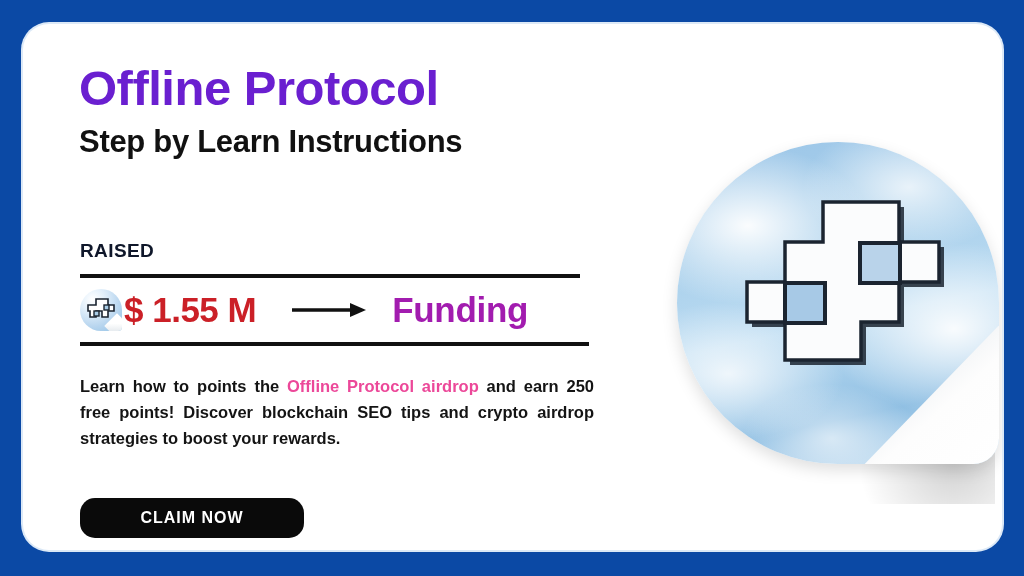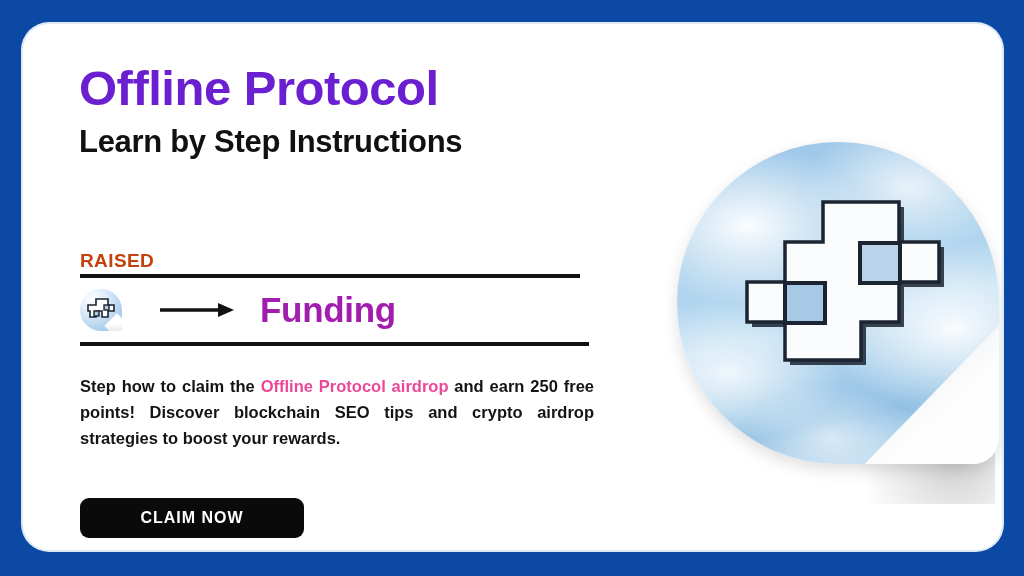--- a/index.html
+++ b/index.html
@@ -66,24 +66,24 @@
     font-size: 31px;
     font-weight: bold;
     color: #111111;
     letter-spacing: -0.3px;
     white-space: nowrap;
   }
 
   .raised-label {
     position: absolute;
     left: 23px;
-    top: 226px;
+    top: 216px;
     font-size: 19px;
     font-weight: bold;
-    color: #c2410c;
+    color: #0f172a;
     letter-spacing: 0.4px;
   }
 
   .rule {
     position: absolute;
     left: 23px;
     height: 4px;
     background: #111111;
   }
   .rule-top    { top: 250px; width: 500px; }
@@ -164,21 +164,21 @@
 
   .claim-btn {
     position: absolute;
     left: 23px;
     top: 474px;
     width: 224px;
     height: 40px;
     background: #0a0a0a;
     color: #ffffff;
     border: none;
-    border-radius: 9px;
+    border-radius: 15px;
     font-family: "Liberation Sans", sans-serif;
     font-size: 16px;
     font-weight: bold;
     letter-spacing: 1px;
     cursor: pointer;
   }
 
   
   .sticker-wrap {
     position: absolute;
@@ -248,54 +248,55 @@
 <body>
 
 <div class="banner">
 
   <div class="card">
 
     <div class="left-col">
 
       <div class="title">Offline Protocol</div>
 
-      <div class="subtitle">Learn by Step Instructions</div>
+      <div class="subtitle">Step by Learn Instructions</div>
 
       <div class="raised-label">RAISED</div>
 
       <div class="rule rule-top"></div>
 
       <div class="funding-row">
 
         <span class="mini-logo">
           <span class="disc"></span>
           <svg viewBox="0 0 42 42" width="42" height="42" aria-hidden="true">
             <g stroke="#1b2430" stroke-width="1.6" fill="#ffffff">
               <path d="M18 10 h10 v6 h6 v6 h-6 v6 h-6 v-6 h-6 v6 h-6 v-6 h-2 v-6 h8 v-6 z"></path>
             </g>
             <rect x="14" y="22" width="5" height="5" fill="#a9cce6" stroke="#1b2430" stroke-width="1.4"></rect>
             <rect x="24" y="16" width="5" height="5" fill="#a9cce6" stroke="#1b2430" stroke-width="1.4"></rect>
           </svg>
         </span>
 
+        <span class="amount">$ 1.55 M</span>
 
         <span class="arrow">
           <svg width="74" height="18" viewBox="0 0 74 18" aria-hidden="true">
             <line x1="0" y1="9" x2="60" y2="9" stroke="#111111" stroke-width="3.4"></line>
             <polygon points="58,2 74,9 58,16" fill="#111111"></polygon>
           </svg>
         </span>
 
         <span class="funding-word">Funding</span>
       </div>
 
       <div class="rule rule-bottom"></div>
 
       <p class="body-text">
-        <span>Step how to claim the </span><span class="hl">Offline Protocol airdrop</span><span> and earn 250 free points! Discover blockchain SEO tips and crypto airdrop strategies to boost your rewards.</span>
+        <span>Learn how to points the </span><span class="hl">Offline Protocol airdrop</span><span> and earn 250 free points! Discover blockchain SEO tips and crypto airdrop strategies to boost your rewards.</span>
       </p>
 
       <button class="claim-btn">CLAIM NOW</button>
     </div>
 
     <div class="sticker-wrap">
       <div class="peel-shadow"></div>
       <div class="sticker">
         <div class="peel"></div>
       </div>

